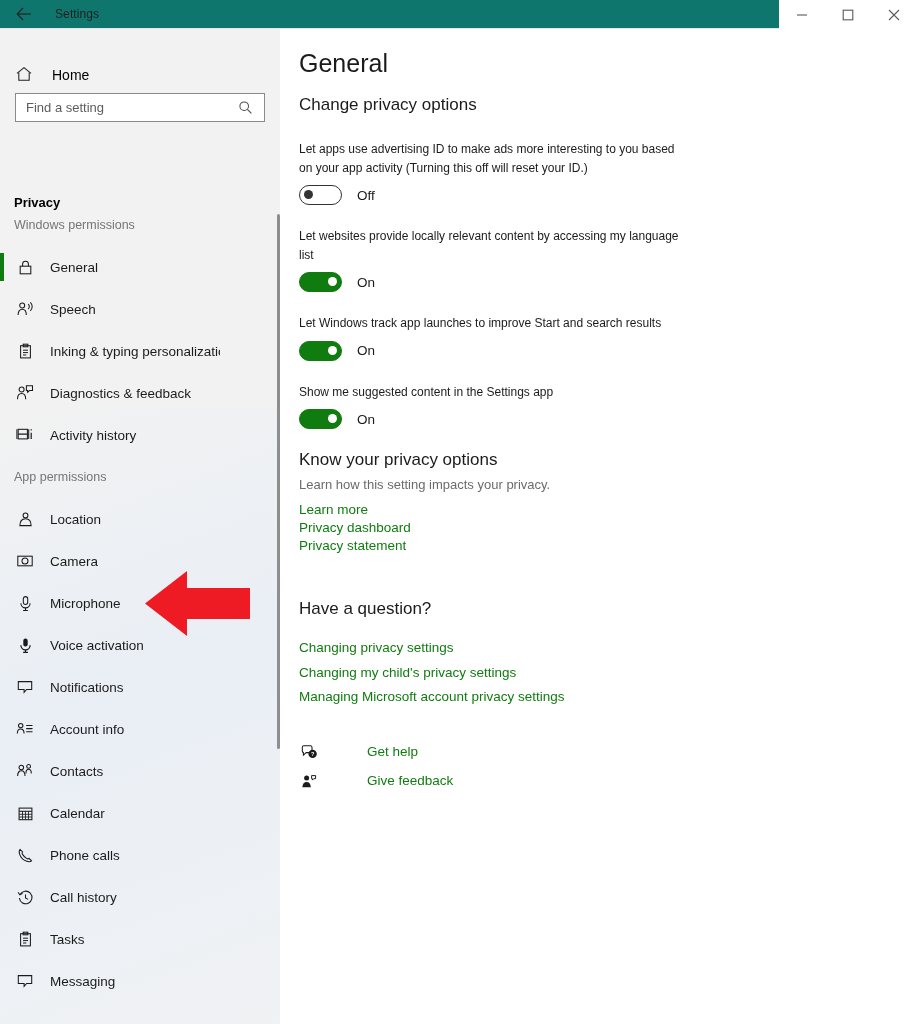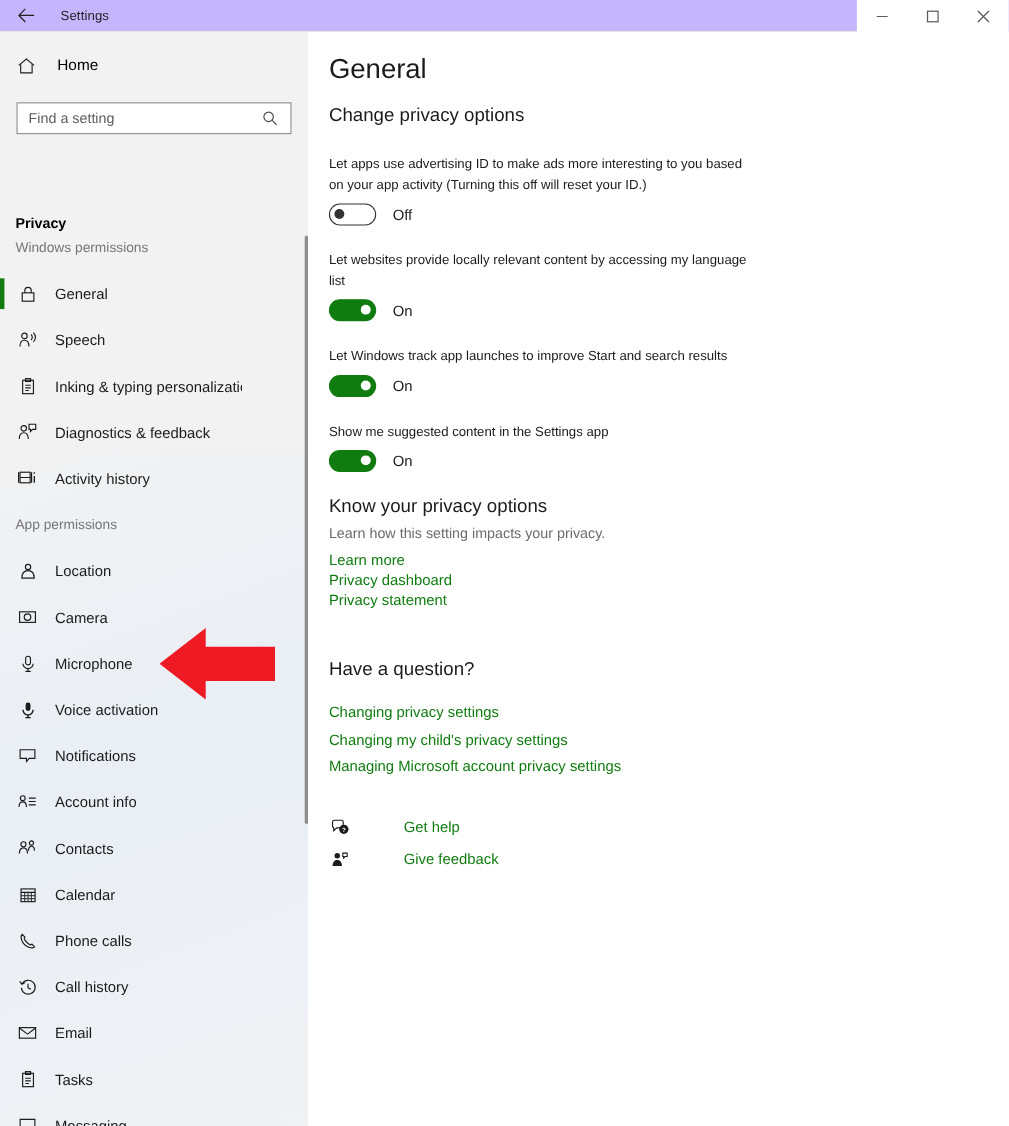--- a/index.html
+++ b/index.html
@@ -16,21 +16,21 @@
     color: #000000;
     position: relative;
   }
 
   
   #titlebar {
     position: absolute;
     top: 0; left: 0;
     width: 917px;
     height: 29px;
-    background: #c4b5fd;
+    background: #0f766e;
     border-bottom: 1px solid #e6e6e6;
     z-index: 20;
   }
   #titlebar-right {
     position: absolute;
     top: 0; right: 0;
     height: 29px;
     display: flex;
     background: #ffffff;
   }
@@ -76,21 +76,21 @@
     left: 0; top: 380px;
     width: 280px; height: 615px;
     background: linear-gradient(160deg, rgba(232,238,246,0.0) 0%, rgba(226,236,248,0.55) 45%, rgba(233,240,249,0.25) 100%);
     pointer-events: none;
   }
 
   #home-row {
     position: absolute;
     top: 22px; left: 0;
     width: 280px; height: 32px;
-    display: flex; align-items: flex-start;
+    display: flex; align-items: flex-end;
     padding-left: 15px;
   }
   #home-row .ico { width: 22px; display:flex; align-items:center; }
   #home-label {
     margin-left: 15px;
     font-size: 14px;
     color: #000;
   }
 
   #search-box {
@@ -513,30 +513,20 @@
             <path d="M3.1 5.5 A6.3 6.3 0 1 1 2.4 9.1" fill="none" stroke="#1b1b1b" stroke-width="1.05"></path>
             <path d="M1 3.2 L2.9 5.7 L5.5 4.3" fill="none" stroke="#1b1b1b" stroke-width="1.05"></path>
             <path d="M8.5 5.4 V9 L11.1 10.4" fill="none" stroke="#1b1b1b" stroke-width="1.05"></path>
           </svg>
         </span>
         <span class="nav-label">Call history</span>
       </div>
       <div class="nav-item">
         <span class="accent"></span>
         <span class="nav-ico">
-          <svg width="18" height="18" viewBox="0 0 18 18">
-            <rect x="1.6" y="4.2" width="14.8" height="9.6" fill="none" stroke="#1b1b1b" stroke-width="1.05"></rect>
-            <path d="M1.6 4.6 L9 10.1 L16.4 4.6" fill="none" stroke="#1b1b1b" stroke-width="1.05"></path>
-          </svg>
-        </span>
-        <span class="nav-label">Email</span>
-      </div>
-      <div class="nav-item">
-        <span class="accent"></span>
-        <span class="nav-ico">
           <svg width="17" height="17" viewBox="0 0 17 17">
             <rect x="3.6" y="2.7" width="9.8" height="12.2" fill="none" stroke="#1b1b1b" stroke-width="1.05"></rect>
             <rect x="6.2" y="1.2" width="4.6" height="2.6" fill="none" stroke="#1b1b1b" stroke-width="1.05"></rect>
             <path d="M6 7.2 H11 M6 9.6 H11 M6 12 H9.3" stroke="#1b1b1b" stroke-width="1.0"></path>
           </svg>
         </span>
         <span class="nav-label">Tasks</span>
       </div>
       <div class="nav-item">
         <span class="accent"></span>

